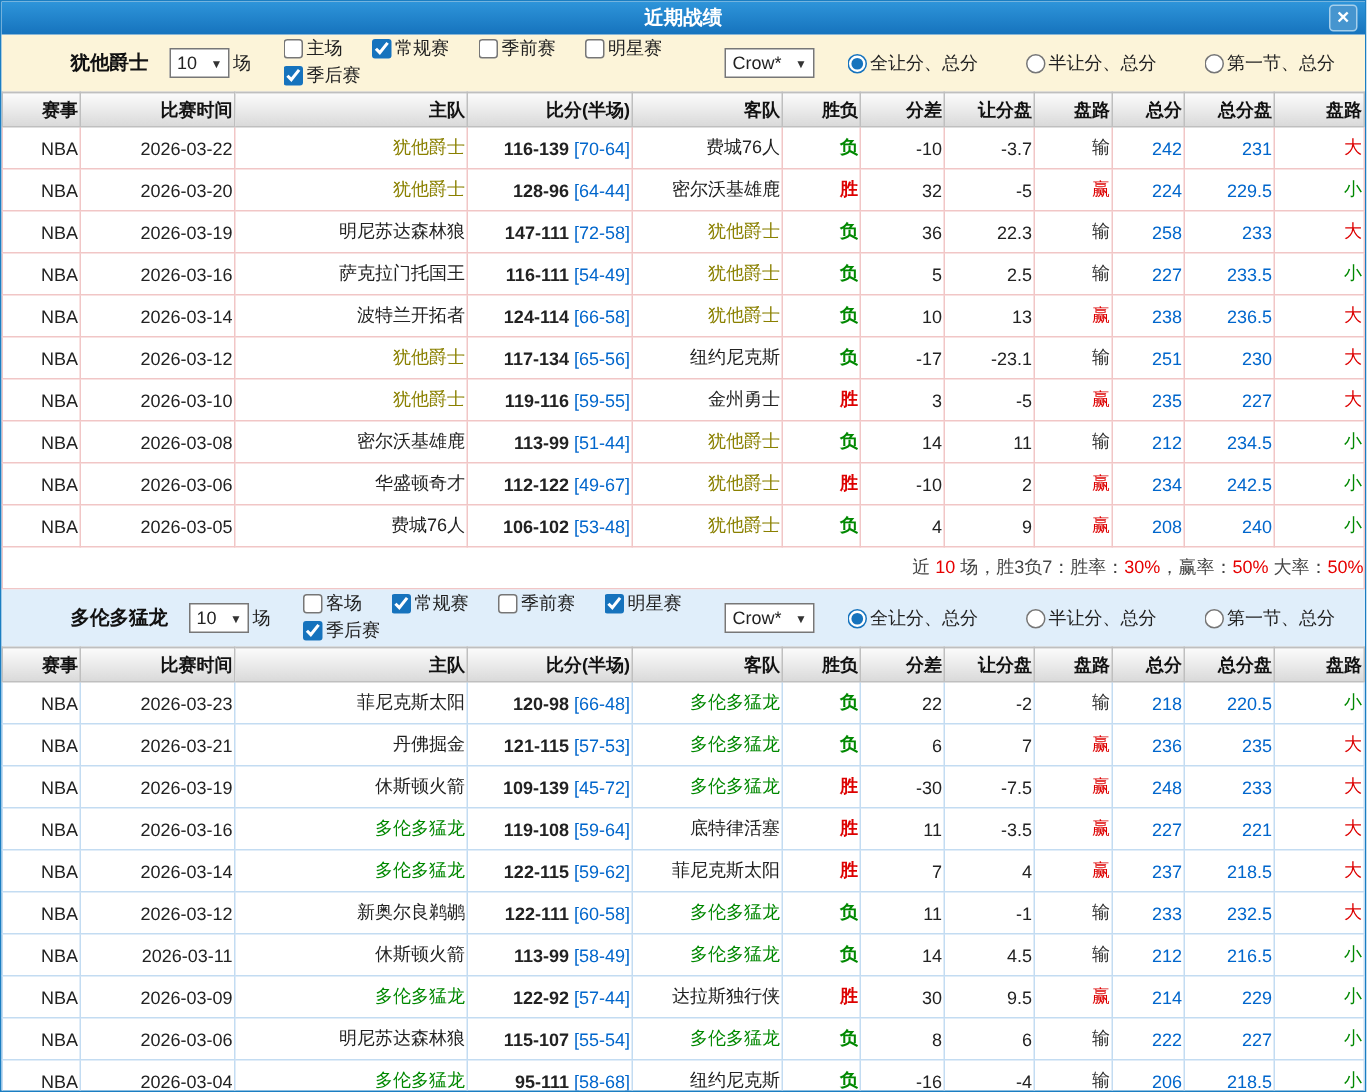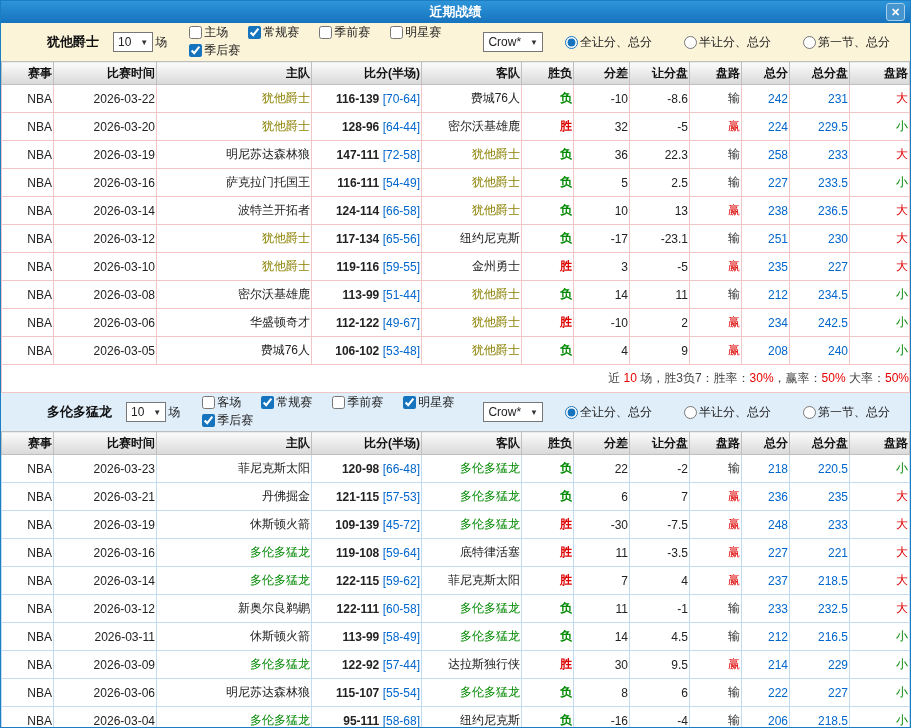--- a/index.html
+++ b/index.html
@@ -116,21 +116,21 @@
         </thead>
       <tbody>
           <tr>
             <td>NBA</td>
             <td>2026-03-22</td>
             <td style="color:#8a8000">犹他爵士</td>
             <td><span class="score">116-139</span> <span class="half">[70-64]</span></td>
             <td>费城76人</td>
             <td style="font-weight:bold;color:#008800">负</td>
             <td>-10</td>
-            <td>-8.6</td>
+            <td>-3.7</td>
             <td style="color:#333333">输</td>
             <td class="blue">242</td>
             <td class="blue">231</td>
             <td style="color:#dd0000">大</td>
           </tr>
           <tr>
             <td>NBA</td>
             <td>2026-03-20</td>
             <td style="color:#8a8000">犹他爵士</td>
             <td><span class="score">128-96</span> <span class="half">[64-44]</span></td>

